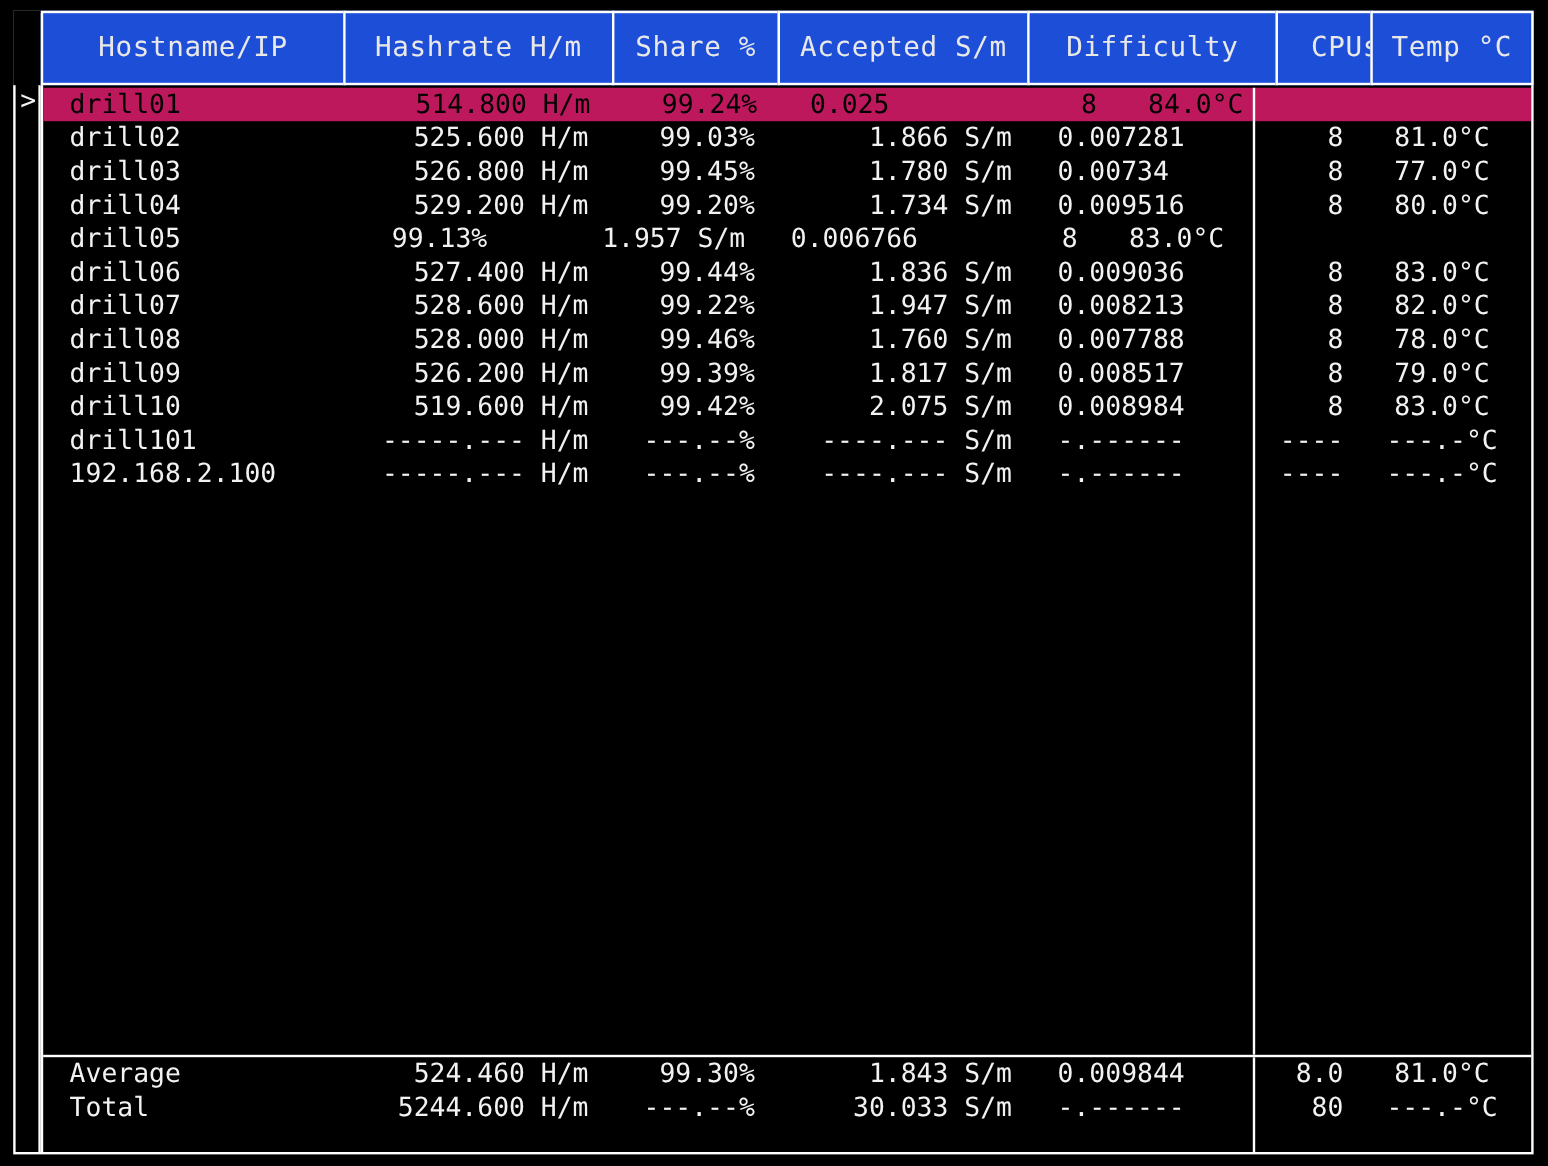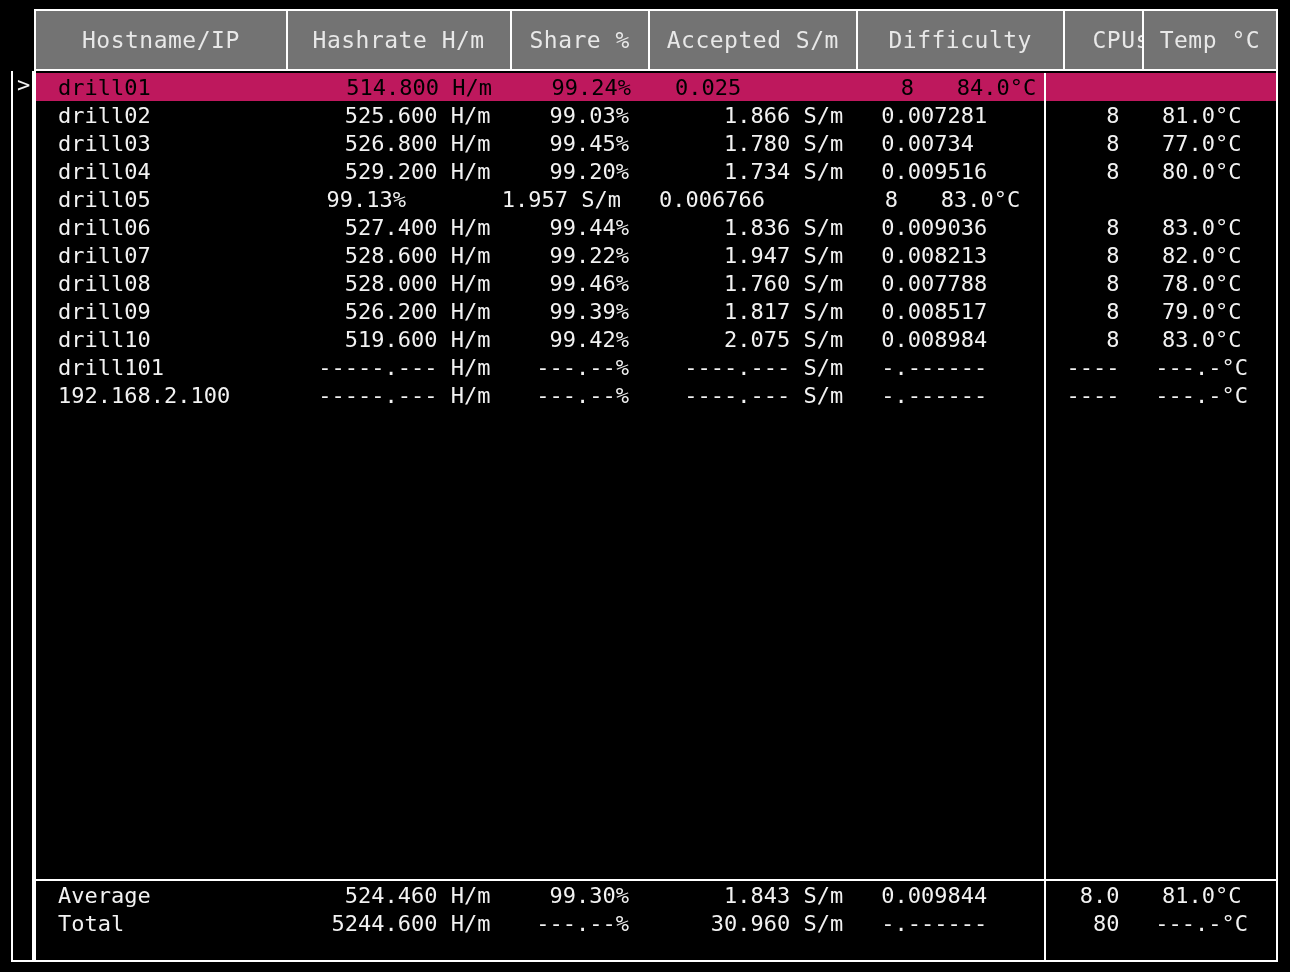--- a/index.html
+++ b/index.html
@@ -60,21 +60,21 @@
   .hcell {
     box-sizing: border-box;
     border: 2px solid #ffffff;
     margin-left: -2px;
     display: flex;
     align-items: center;
     justify-content: center;
     color: #e8e8e8;
     font-size: 23px;
     letter-spacing: 0.5px;
-    background: #737373;
+    background: #1d4ed8;
     white-space: pre;
   }
   .hcell:first-child { margin-left: 0; }
 
   
   #table-area {
     position: absolute;
     left: 21px;
     top: 0px;
     right: 0px;
@@ -187,21 +187,21 @@
           <div class="row"><div class="c c-host">192.168.2.100</div><div class="c c-hash">-----.--- H/m</div><div class="c c-share">---.--%</div><div class="c c-acc">----.--- S/m</div><div class="c c-diff">-.------</div><div class="c c-cpus">----</div><div class="c c-temp">---.-°C</div></div>
         </div>
     </div>
 
     <div id="footer-sep"></div>
 
     <div id="footer-area">
       <div class="vrule" style="left:1008px;"></div>
       <div id="summary-container">
           <div class="row"><div class="c c-host">Average</div><div class="c c-hash">524.460 H/m</div><div class="c c-share">99.30%</div><div class="c c-acc">1.843 S/m</div><div class="c c-diff">0.009844</div><div class="c c-cpus">8.0</div><div class="c c-temp">81.0°C</div></div>
-          <div class="row"><div class="c c-host">Total</div><div class="c c-hash">5244.600 H/m</div><div class="c c-share">---.--%</div><div class="c c-acc">30.960 S/m</div><div class="c c-diff">-.------</div><div class="c c-cpus">80</div><div class="c c-temp">---.-°C</div></div>
+          <div class="row"><div class="c c-host">Total</div><div class="c c-hash">5244.600 H/m</div><div class="c c-share">---.--%</div><div class="c c-acc">30.033 S/m</div><div class="c c-diff">-.------</div><div class="c c-cpus">80</div><div class="c c-temp">---.-°C</div></div>
         </div>
     </div>
 
   </div>
 </div>
 
 <div id="header">
     <div class="hcell" style="width: 255px;">Hostname/IP</div>
     <div class="hcell" style="width: 227px;">Hashrate H/m</div>
     <div class="hcell" style="width: 141px;">Share %</div>

